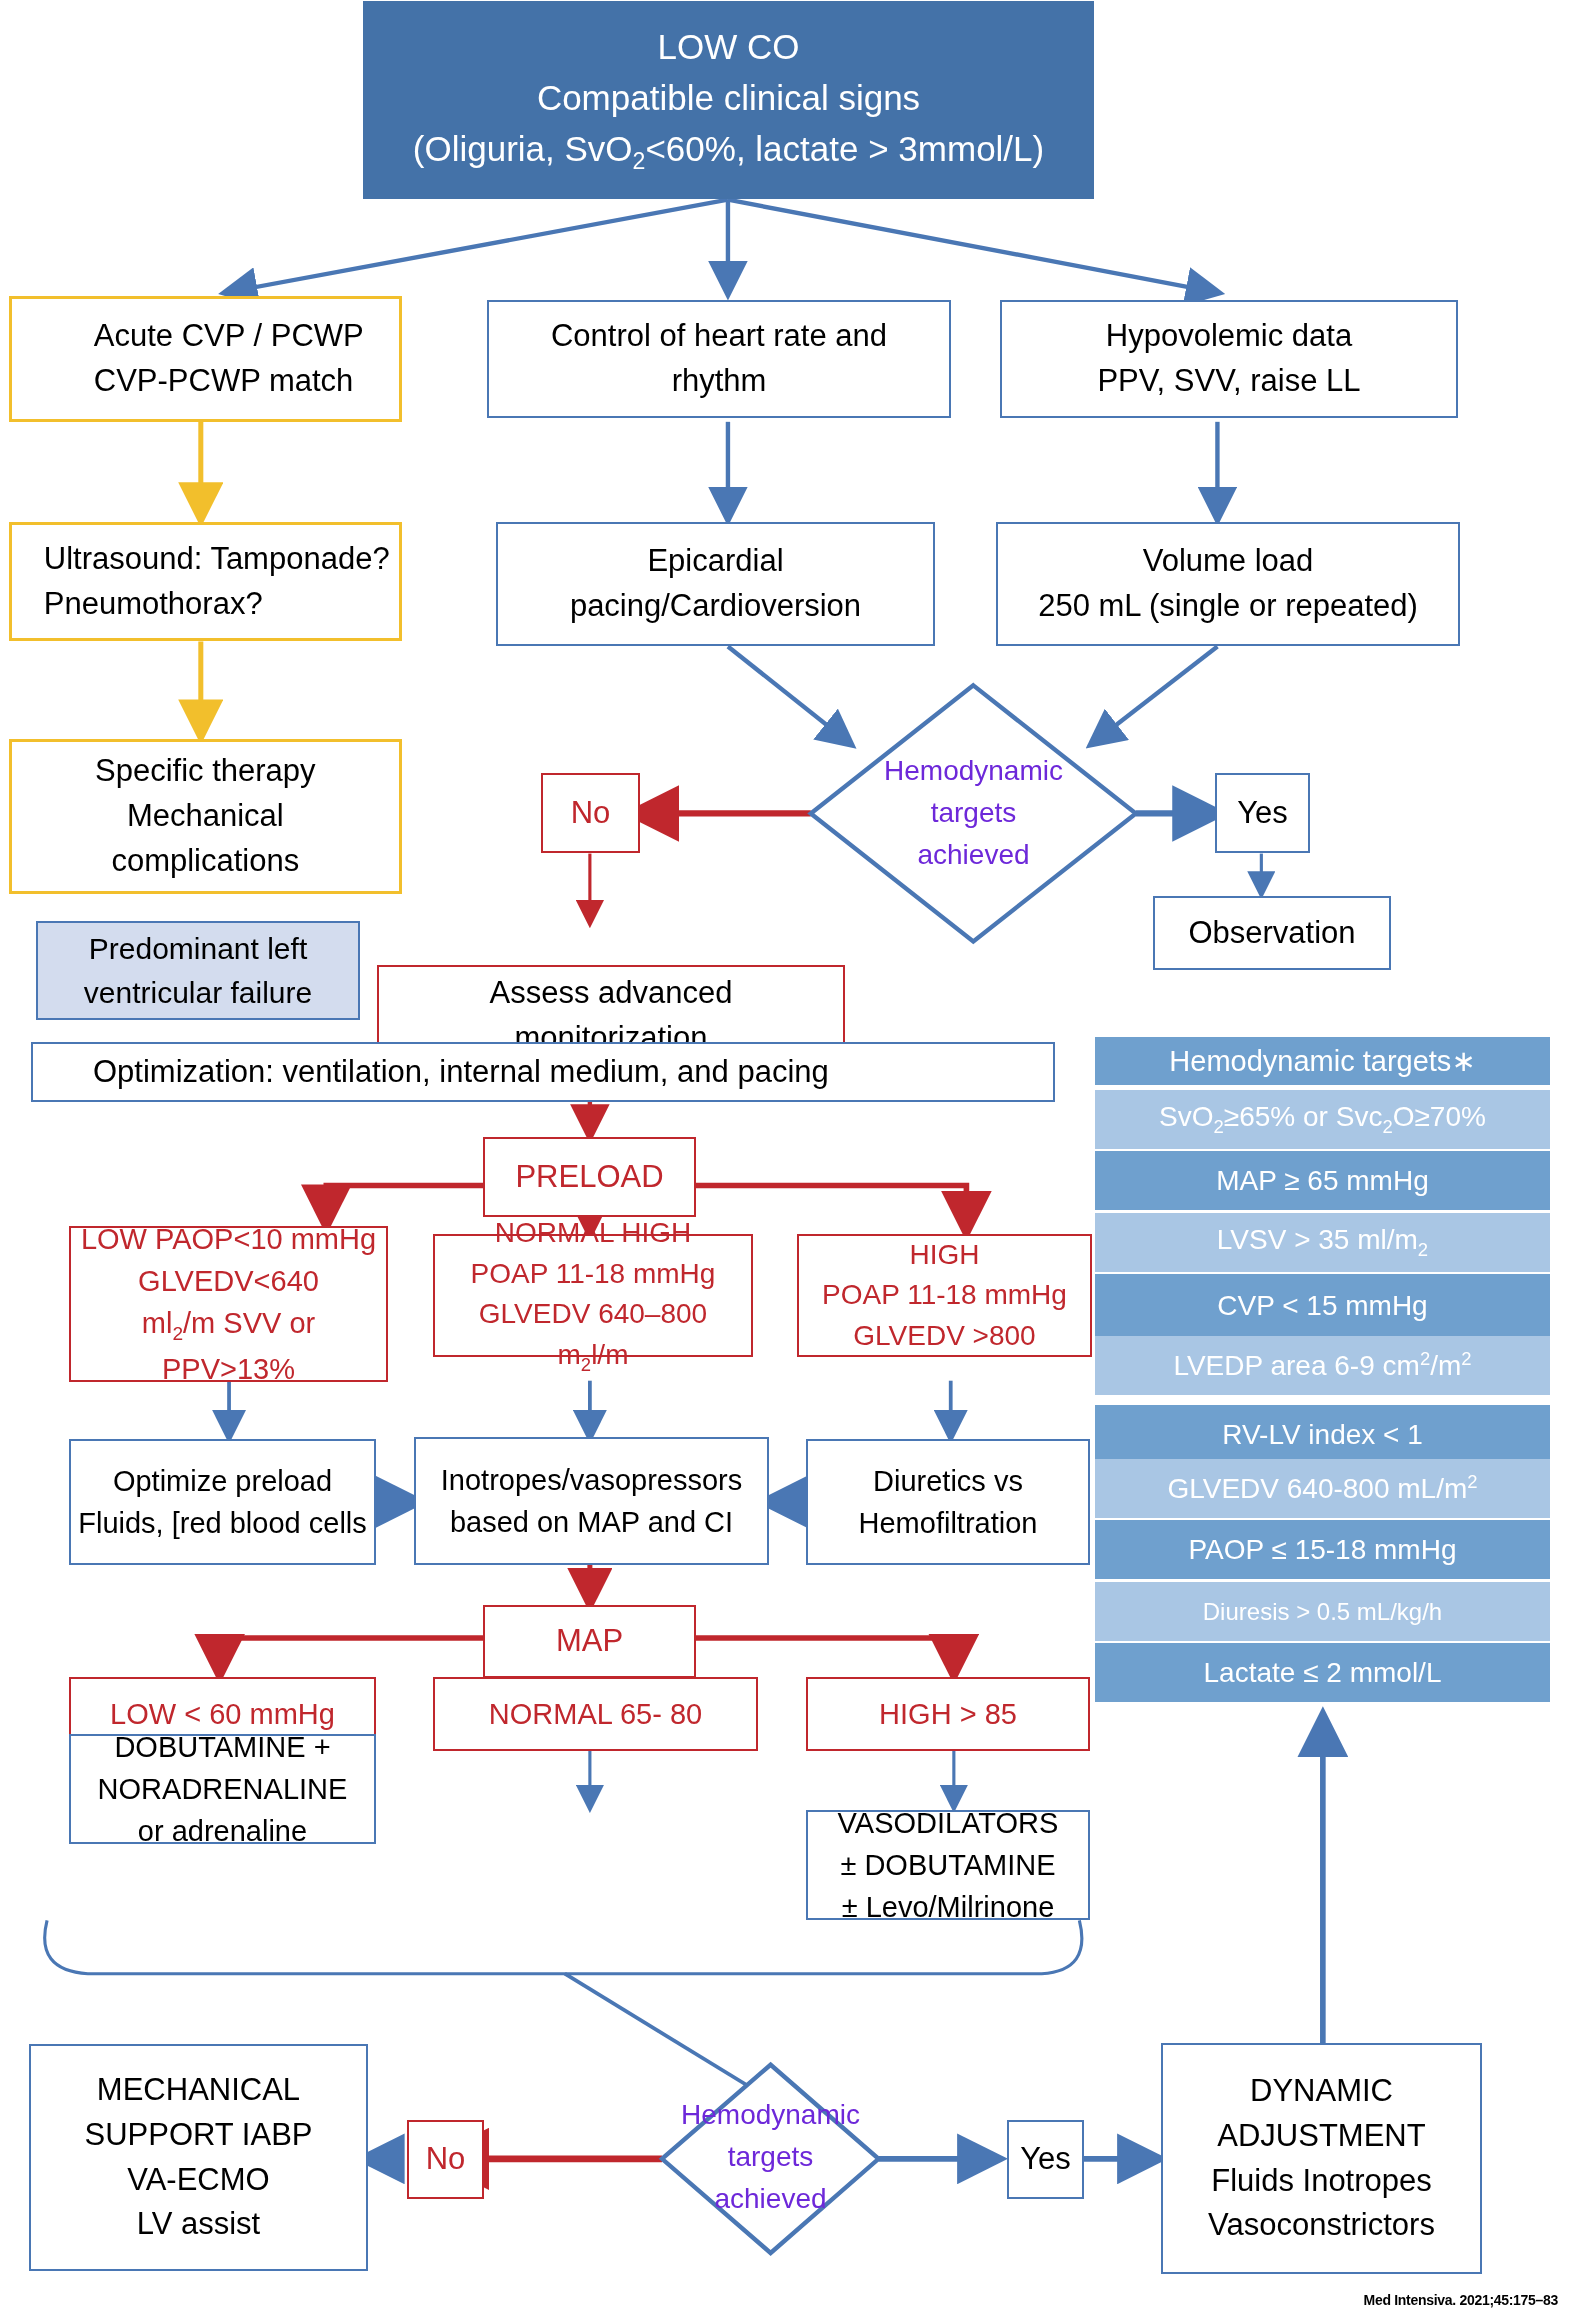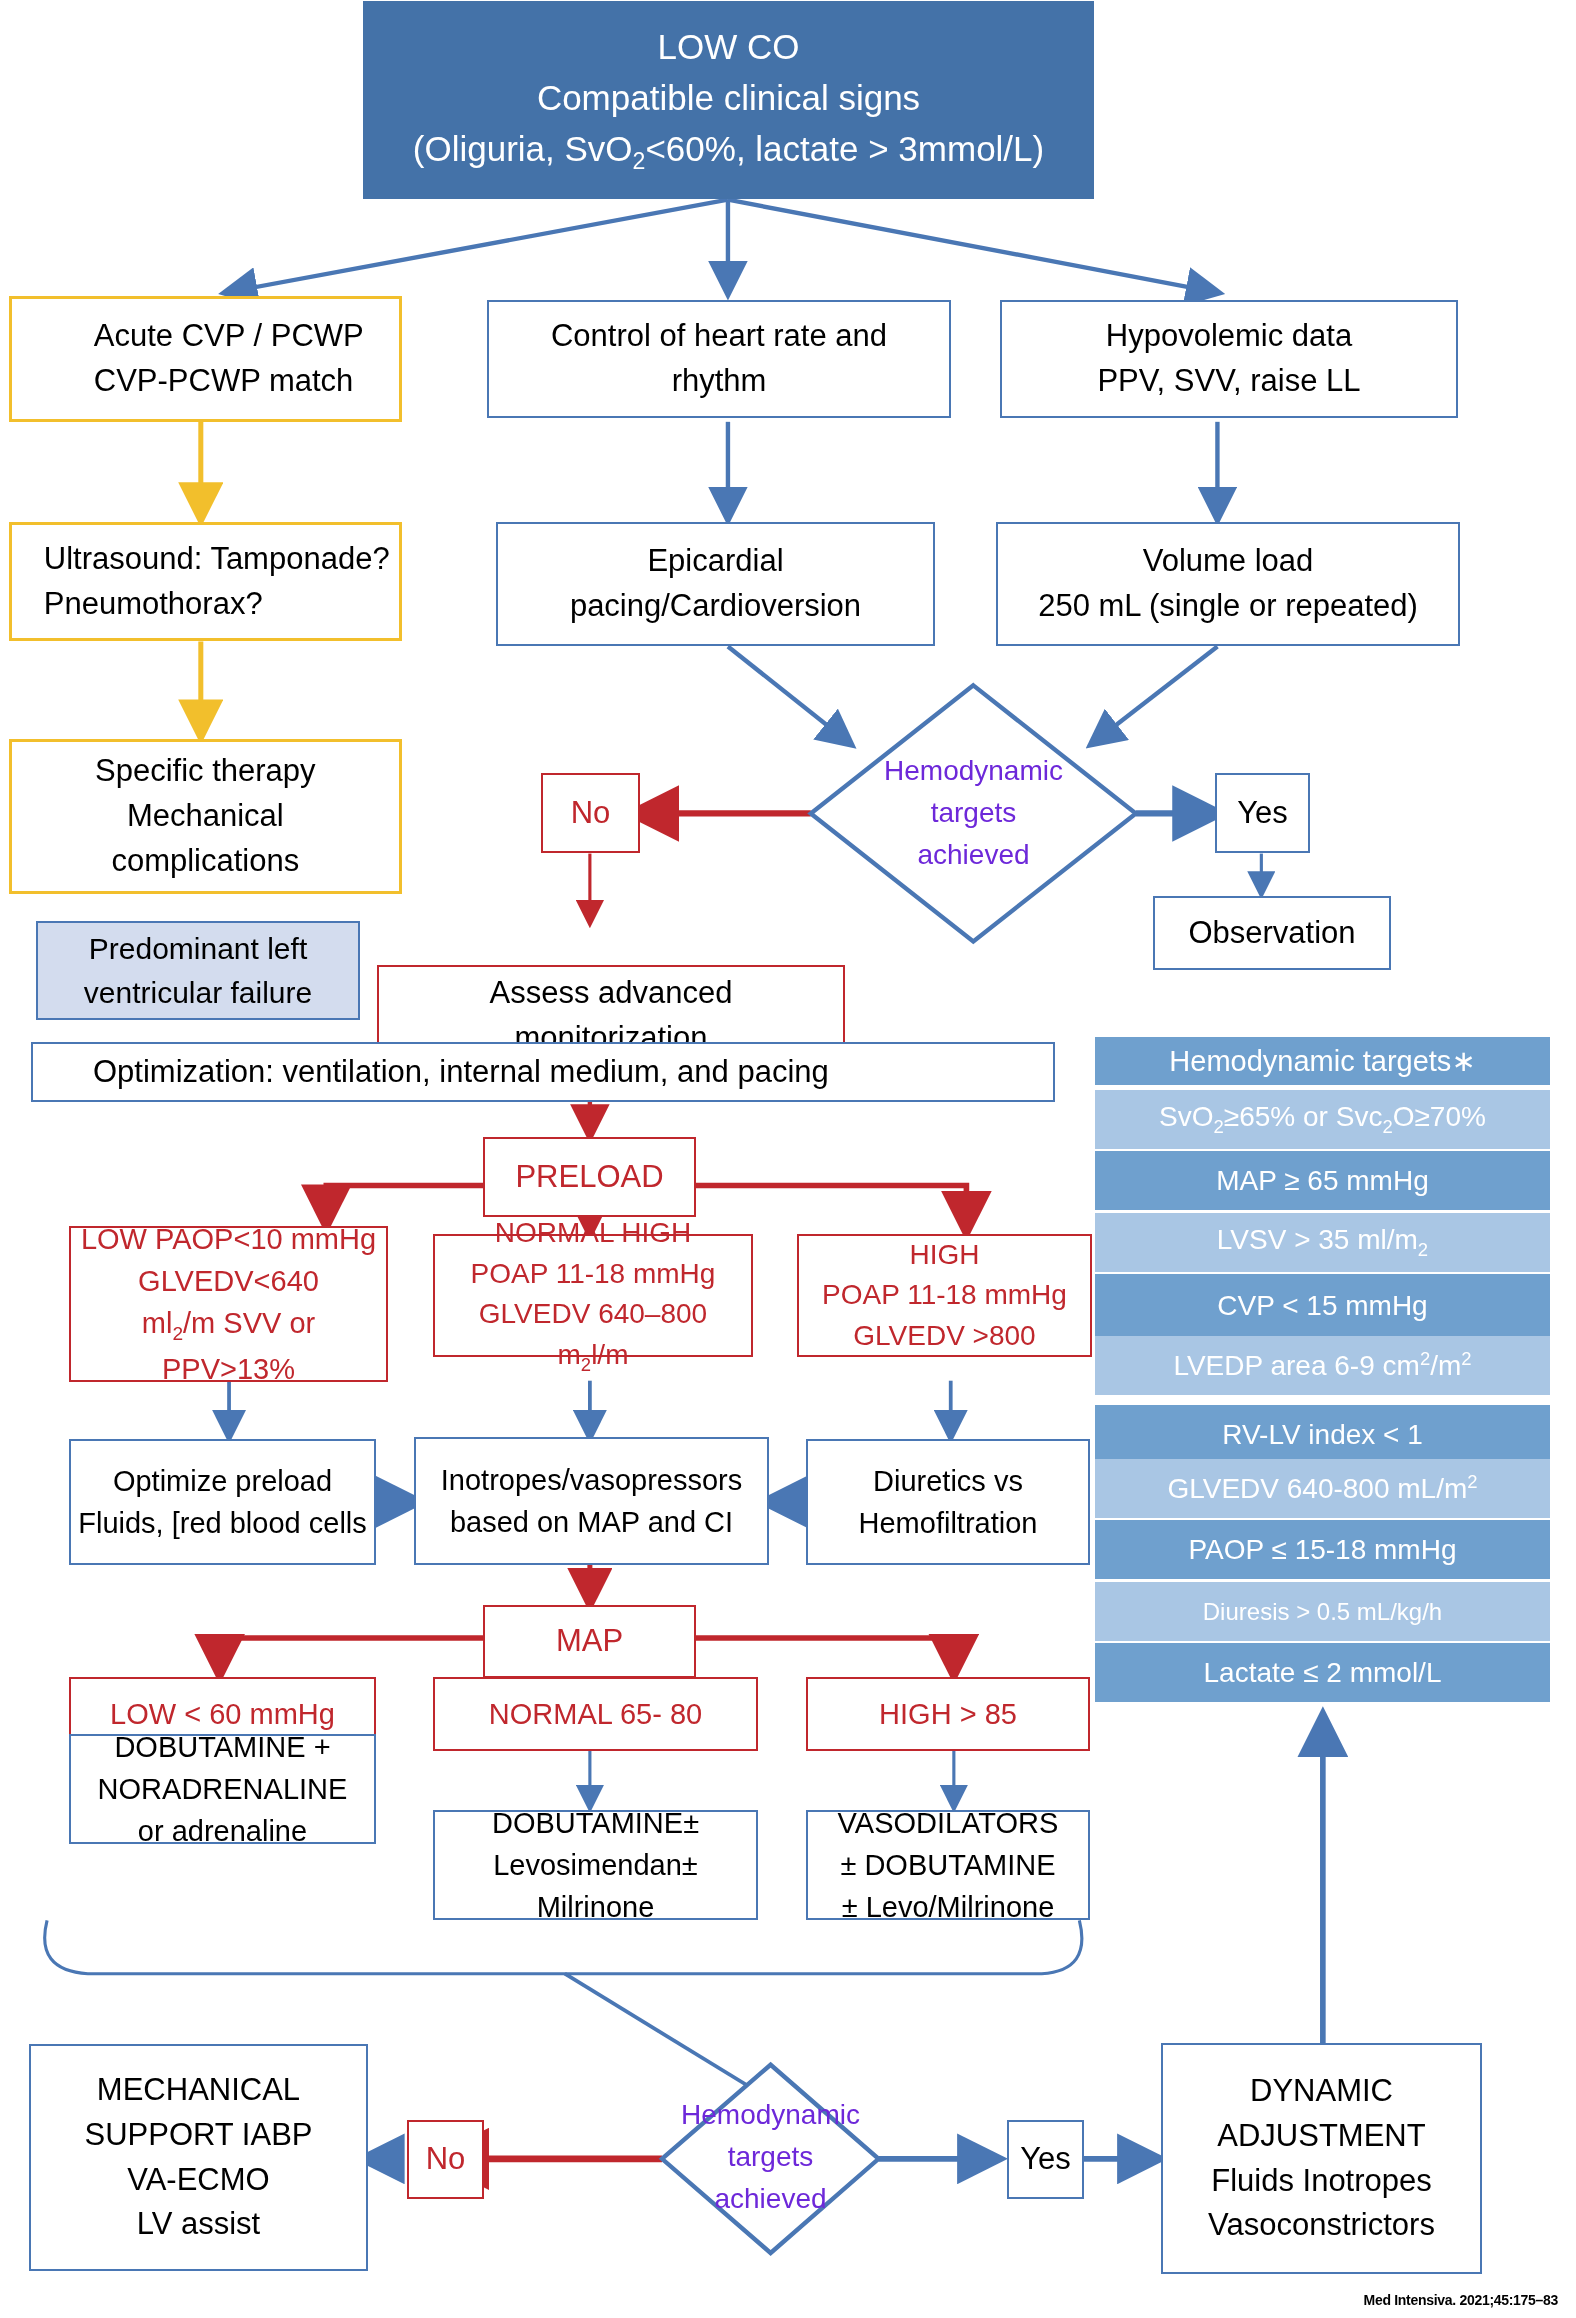--- a/index.html
+++ b/index.html
@@ -278,27 +278,20 @@
   </div>
 
   <div class="box b-blue f46" style="left:69px;top:1734px;width:307px;height:110px;">
     <div class="txt">
       <div>DOBUTAMINE +</div>
       <div>NORADRENALINE</div>
       <div>or adrenaline</div>
     </div>
   </div>
 
-  <div class="box b-blue f46" style="left:433px;top:1810px;width:325px;height:110px;">
-    <div class="txt">
-      <div>DOBUTAMINE±</div>
-      <div>Levosimendan±</div>
-      <div>Milrinone</div>
-    </div>
-  </div>
 
   <div class="box b-blue f46" style="left:806px;top:1810px;width:284px;height:110px;">
     <div class="txt">
       <div>VASODILATORS</div>
       <div>± DOBUTAMINE</div>
       <div>± Levo/Milrinone</div>
     </div>
   </div>
 
   <div class="box b-blue f50" style="left:29px;top:2044px;width:339px;height:227px;">

